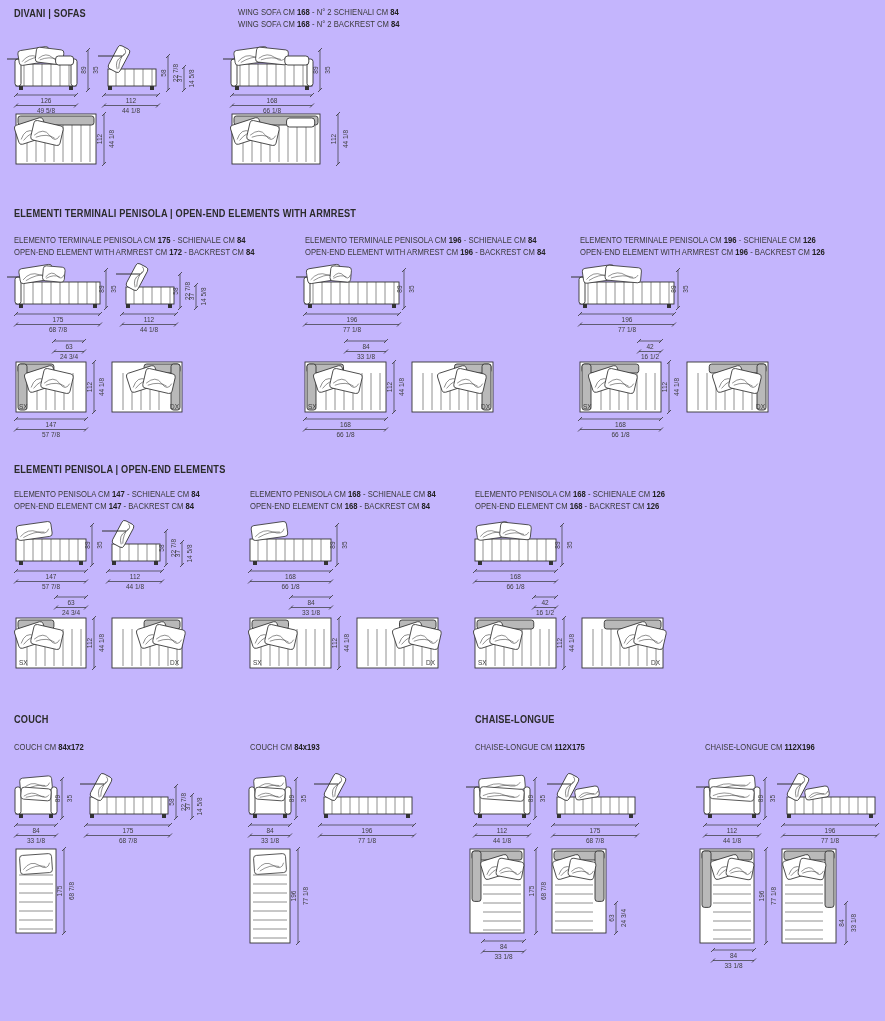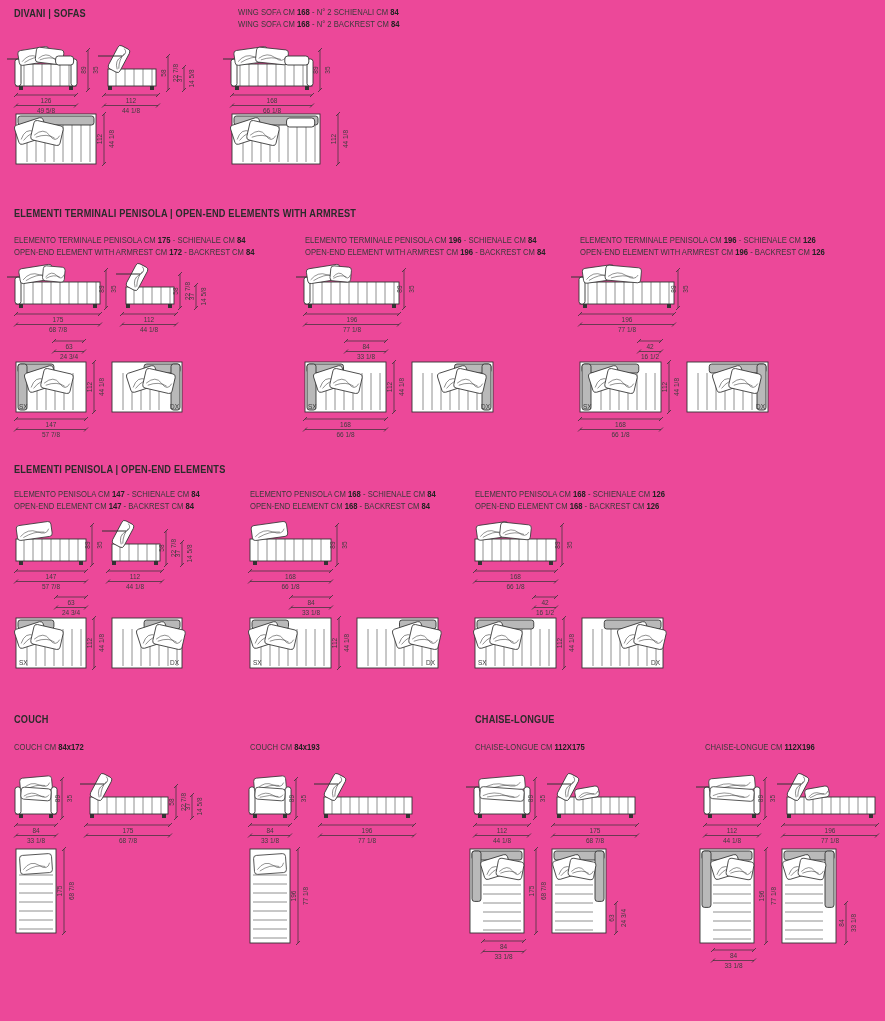--- a/index.html
+++ b/index.html
@@ -1,16 +1,16 @@
 <!DOCTYPE html>
 <html><head>
 <meta charset="utf-8">
 <style>
   html,body{margin:0;padding:0;background:#fff}
-  .page{position:relative;width:885px;height:1021px;background:#ec4899;
+  .page{position:relative;width:885px;height:1021px;background:#c4b5fd;
         font-family:"Liberation Sans",sans-serif;overflow:hidden}
   #drawing{position:absolute;left:0;top:0}
   .hd{position:absolute;margin:0;font-size:10px;font-weight:bold;color:#2b2b2b;
       letter-spacing:.2px;white-space:nowrap;transform:scaleX(.92);transform-origin:0 0}
   .tt{position:absolute;font-size:8.5px;color:#3a3a3a;line-height:12px;white-space:nowrap;
       transform:scaleX(.9);transform-origin:0 0}
   .tt b{font-weight:bold;color:#222}
   #drawing text{font-family:"Liberation Sans",sans-serif;fill:#3d3d3d}
 </style>
 </head>

